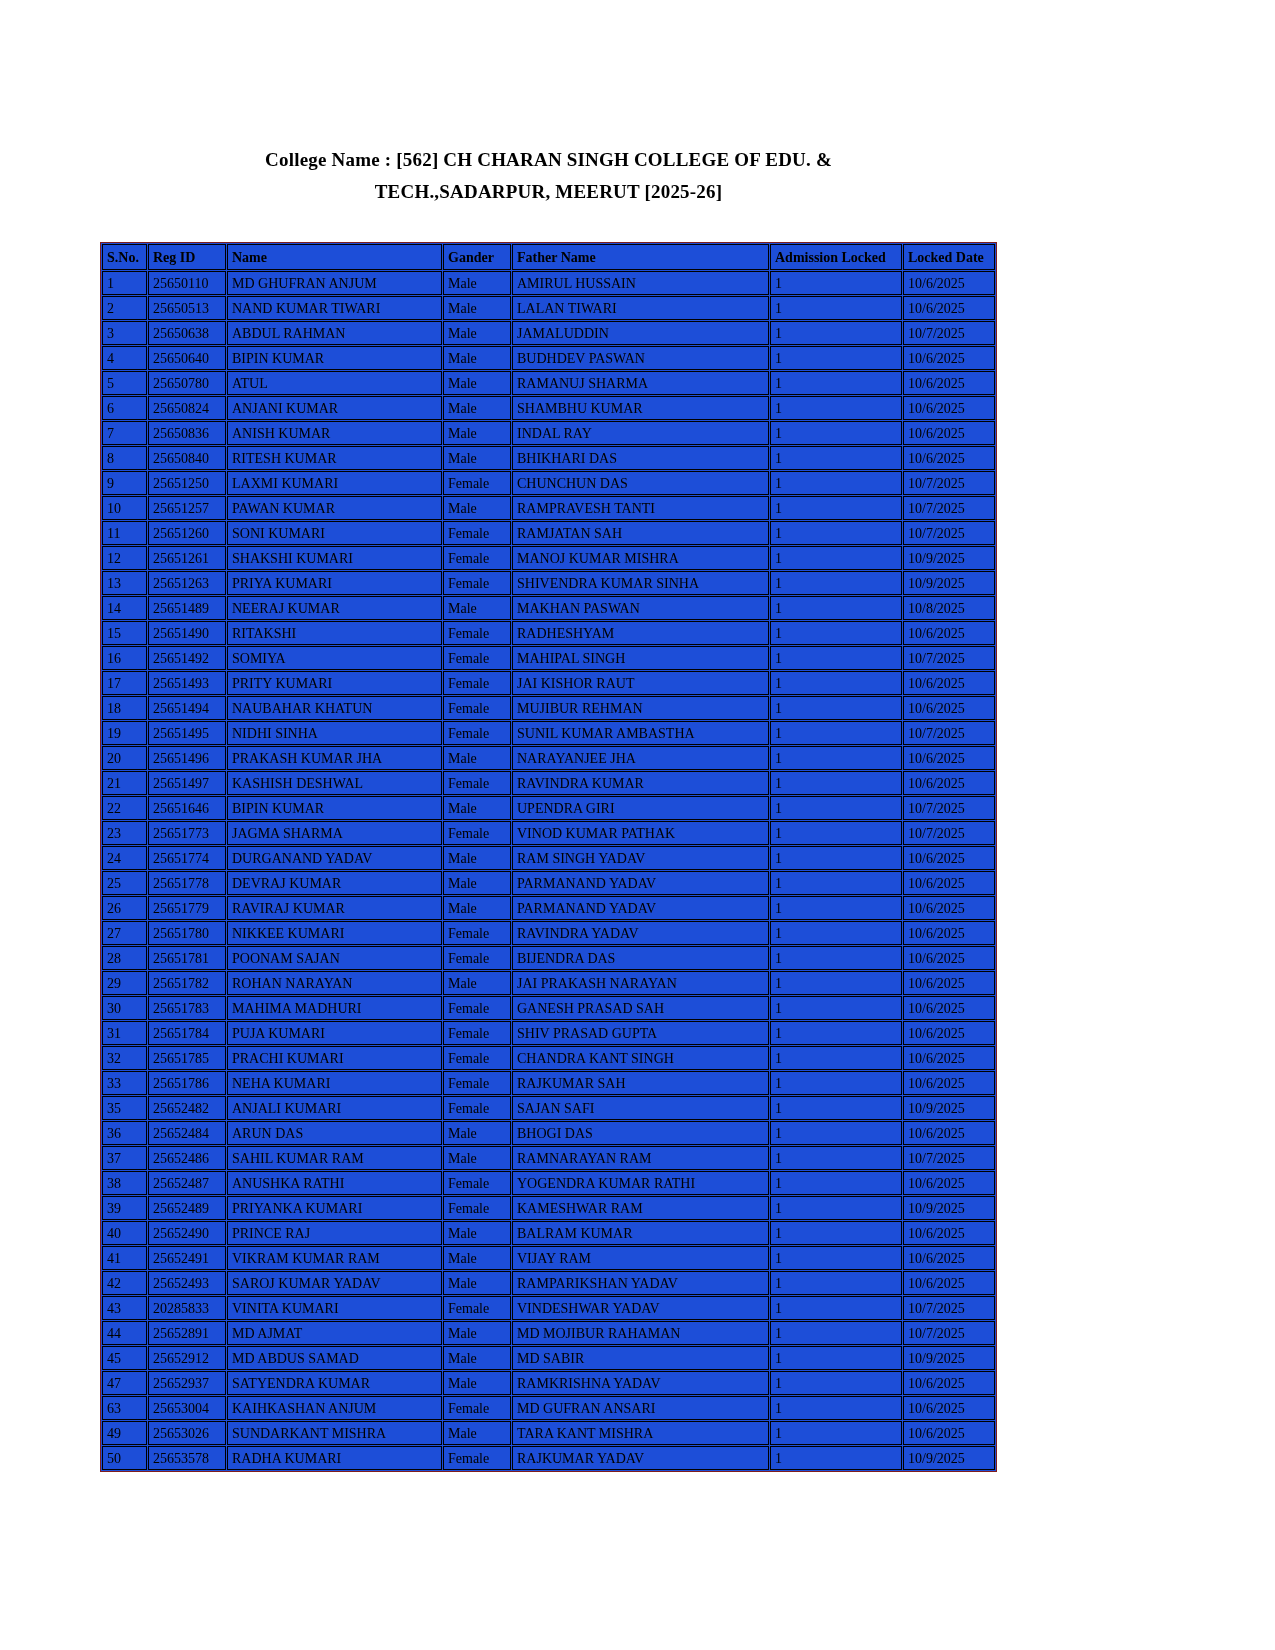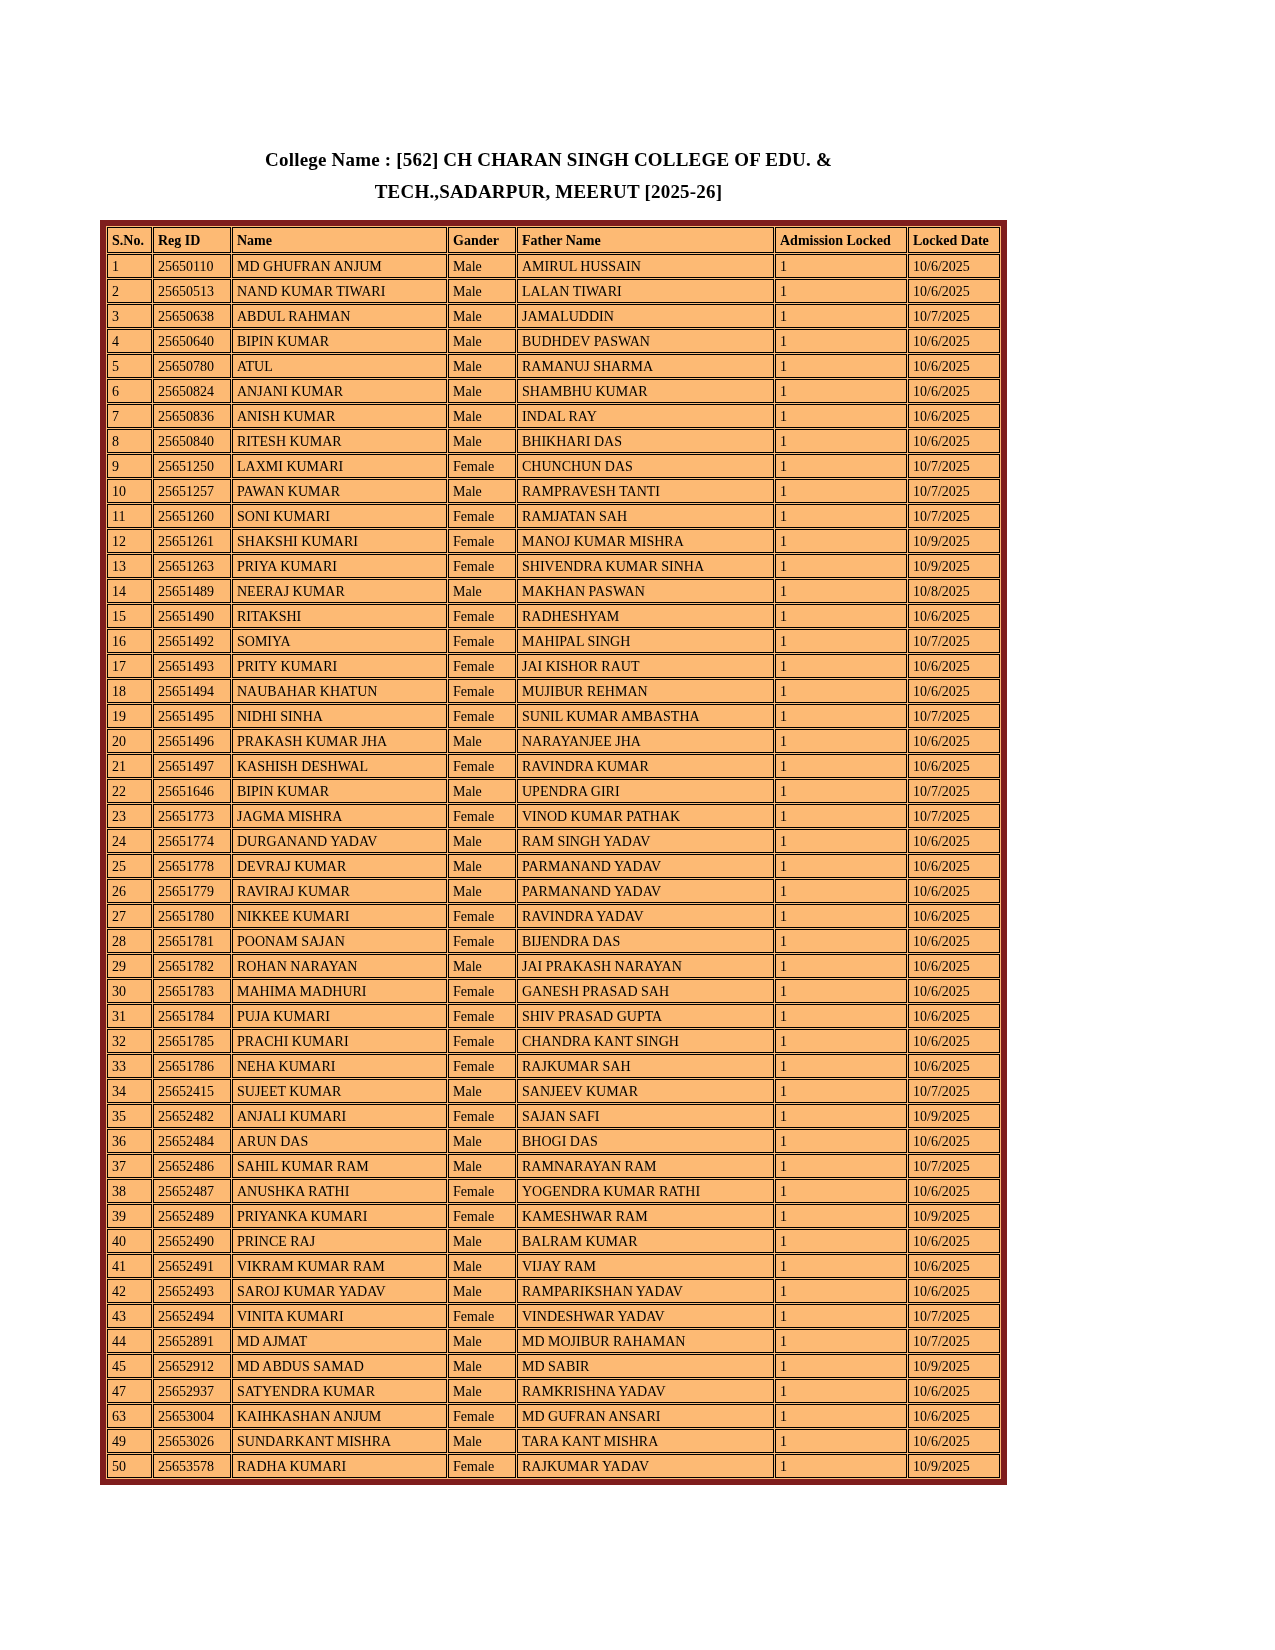--- a/index.html
+++ b/index.html
@@ -24,27 +24,27 @@
   }
   .title {
     margin-top: 128px;
     text-align: center;
     font-weight: bold;
     font-size: 19px;
     line-height: 32px;
     letter-spacing: 0.2px;
   }
   table.report {
-    margin-top: 12px;
+    margin-top: 34px;
     width: 897px;
     table-layout: fixed;
     border-collapse: separate;
     border-spacing: 1px;
-    border: 6px solid #7f1d1d;
-    background: #fdba74;
+    border: 1px solid #7f1d1d;
+    background: #1d4ed8;
   }
   table.report th,
   table.report td {
     border: 1px solid #000000;
     font-size: 14px;
     line-height: 17px;
     padding: 2px 4px;
     text-align: left;
     vertical-align: middle;
     white-space: nowrap;
@@ -286,21 +286,21 @@
             <td>25651646</td>
             <td>BIPIN KUMAR</td>
             <td>Male</td>
             <td>UPENDRA GIRI</td>
             <td>1</td>
             <td>10/7/2025</td>
           </tr>
           <tr>
             <td>23</td>
             <td>25651773</td>
-            <td>JAGMA MISHRA</td>
+            <td>JAGMA SHARMA</td>
             <td>Female</td>
             <td>VINOD KUMAR PATHAK</td>
             <td>1</td>
             <td>10/7/2025</td>
           </tr>
           <tr>
             <td>24</td>
             <td>25651774</td>
             <td>DURGANAND YADAV</td>
             <td>Male</td>
@@ -383,29 +383,20 @@
           <tr>
             <td>33</td>
             <td>25651786</td>
             <td>NEHA KUMARI</td>
             <td>Female</td>
             <td>RAJKUMAR SAH</td>
             <td>1</td>
             <td>10/6/2025</td>
           </tr>
           <tr>
-            <td>34</td>
-            <td>25652415</td>
-            <td>SUJEET KUMAR</td>
-            <td>Male</td>
-            <td>SANJEEV KUMAR</td>
-            <td>1</td>
-            <td>10/7/2025</td>
-          </tr>
-          <tr>
             <td>35</td>
             <td>25652482</td>
             <td>ANJALI KUMARI</td>
             <td>Female</td>
             <td>SAJAN SAFI</td>
             <td>1</td>
             <td>10/9/2025</td>
           </tr>
           <tr>
             <td>36</td>
@@ -465,21 +456,21 @@
             <td>42</td>
             <td>25652493</td>
             <td>SAROJ KUMAR YADAV</td>
             <td>Male</td>
             <td>RAMPARIKSHAN YADAV</td>
             <td>1</td>
             <td>10/6/2025</td>
           </tr>
           <tr>
             <td>43</td>
-            <td>25652494</td>
+            <td>20285833</td>
             <td>VINITA KUMARI</td>
             <td>Female</td>
             <td>VINDESHWAR YADAV</td>
             <td>1</td>
             <td>10/7/2025</td>
           </tr>
           <tr>
             <td>44</td>
             <td>25652891</td>
             <td>MD AJMAT</td>

